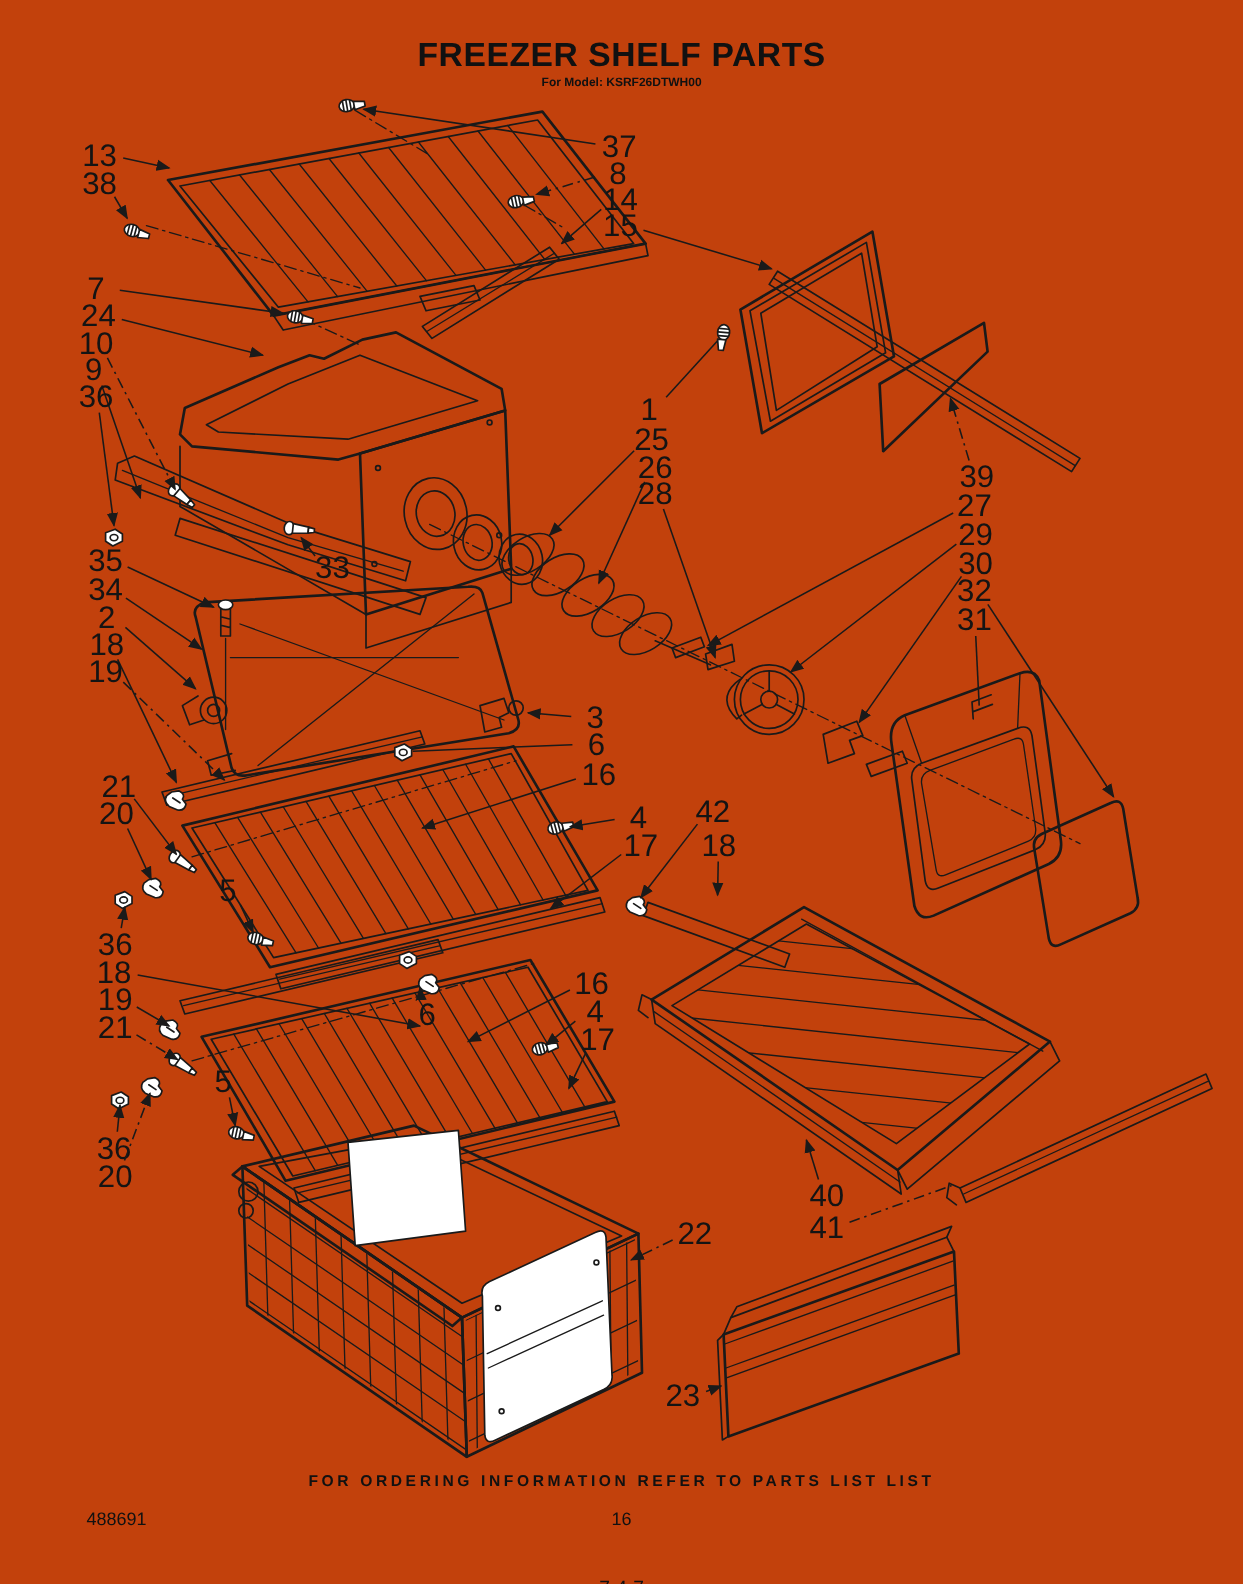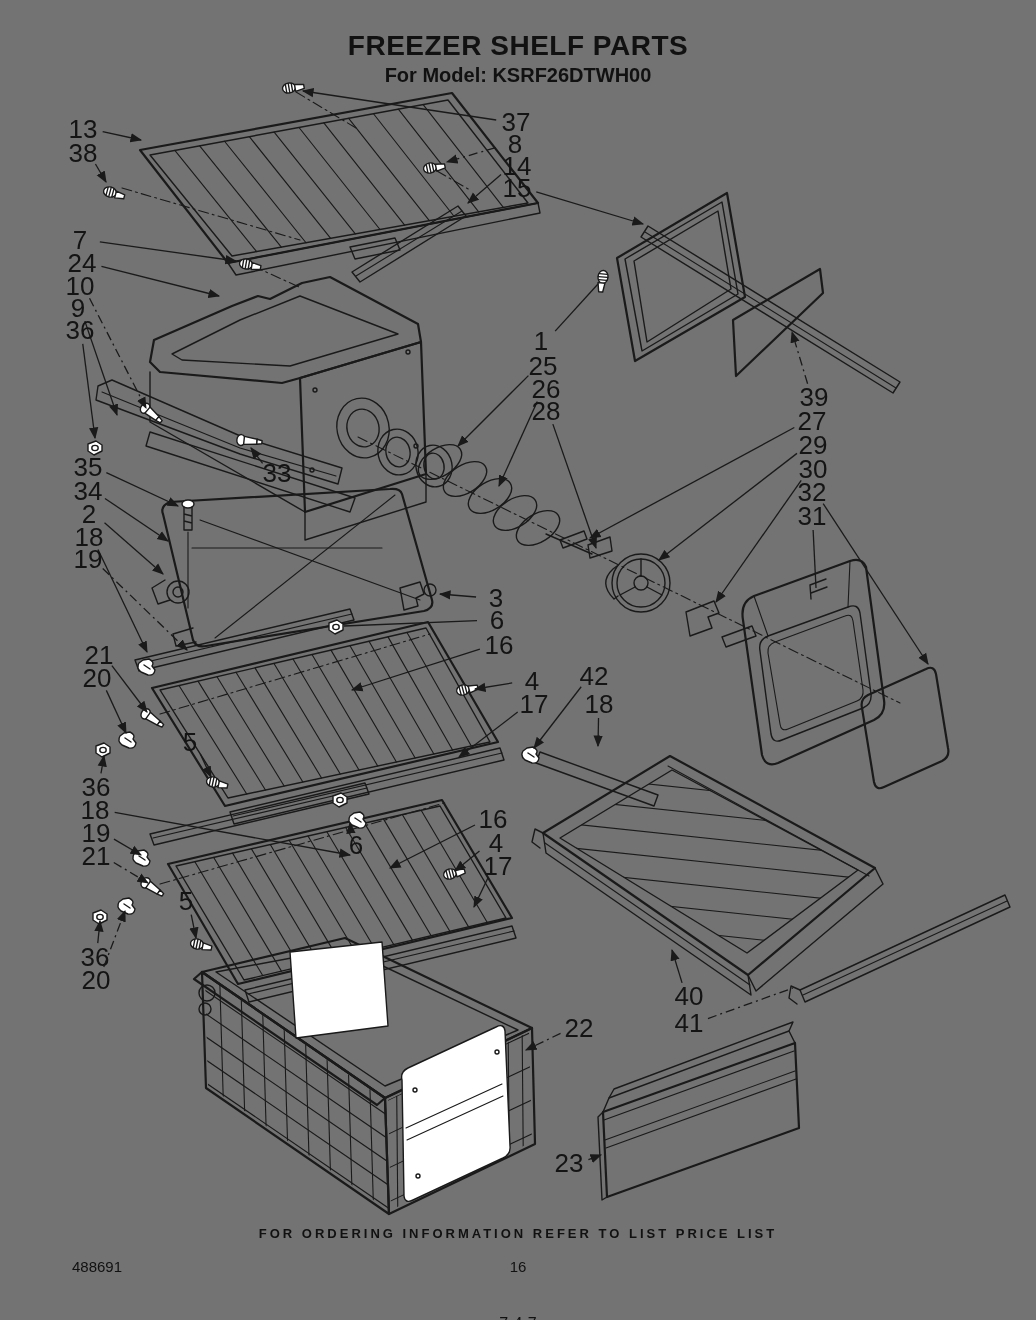--- a/index.html
+++ b/index.html
@@ -1,21 +1,21 @@
 <!DOCTYPE html>
 <html><head>
 <meta charset="utf-8">
 <style>
   html,body{margin:0;padding:0;background:#9a9a9a;}
-  .page{position:relative;width:1036px;height:1320px;margin:0 auto;background:#737373;
+  .page{position:relative;width:1036px;height:1320px;margin:0 auto;background:#c2410c;
         overflow:hidden;font-family:"Liberation Sans",sans-serif;color:#111;}
   .title{position:absolute;top:30px;left:0;width:100%;text-align:center;
          font-size:28px;font-weight:bold;letter-spacing:0.5px;}
   .subtitle{position:absolute;top:64px;left:0;width:100%;text-align:center;
-         font-size:20px;font-weight:bold;}
+         font-size:10px;font-weight:bold;}
   svg.diagram{position:absolute;left:0;top:0;}
   .leader{stroke:#1a1a1a;stroke-width:1.3;fill:none;}
   .leader.dashed{stroke-dasharray:9 4 2 4;}
   .callout{font-family:"Liberation Sans",sans-serif;font-size:26px;fill:#141414;
            text-anchor:middle;dominant-baseline:central;}
   .footer-note{position:absolute;top:1226px;left:0;width:100%;text-align:center;
            font-size:13px;font-weight:bold;letter-spacing:3px;}
   .doc-number{position:absolute;top:1258px;left:72px;font-size:15px;}
   .page-number{position:absolute;top:1258px;left:0;width:100%;text-align:center;font-size:15px;}
   .date-code{position:absolute;top:1288px;left:0;width:100%;text-align:center;font-size:16px;margin-top:27px;}
@@ -481,17 +481,17 @@
         <text x="579" y="1028" class="callout">22</text>
         <line x1="682.0669971825674" y1="982.8680770163924" x2="672" y2="950" class="leader" marker-end="url(#arrowhead)"></line>
         <text x="689" y="996" class="callout">40</text>
         <line x1="707.9553608645731" y1="1018.5345544117112" x2="793" y2="988" class="leader dashed"></line>
         <text x="689" y="1023" class="callout">41</text>
         <line x1="588.4028500029067" y1="1159.6045012494912" x2="601" y2="1155" class="leader" marker-end="url(#arrowhead)"></line>
         <text x="569" y="1163" class="callout">23</text>
       </g>
   </svg>
 
-  <div class="footer-note">FOR ORDERING INFORMATION REFER TO LIST PRICE LIST</div>
+  <div class="footer-note">FOR ORDERING INFORMATION REFER TO PARTS LIST LIST</div>
   <div class="doc-number">488691</div>
   <div class="page-number">16</div>
   <div class="date-code">7-4-7</div>
 </div>
 
 </body></html>

